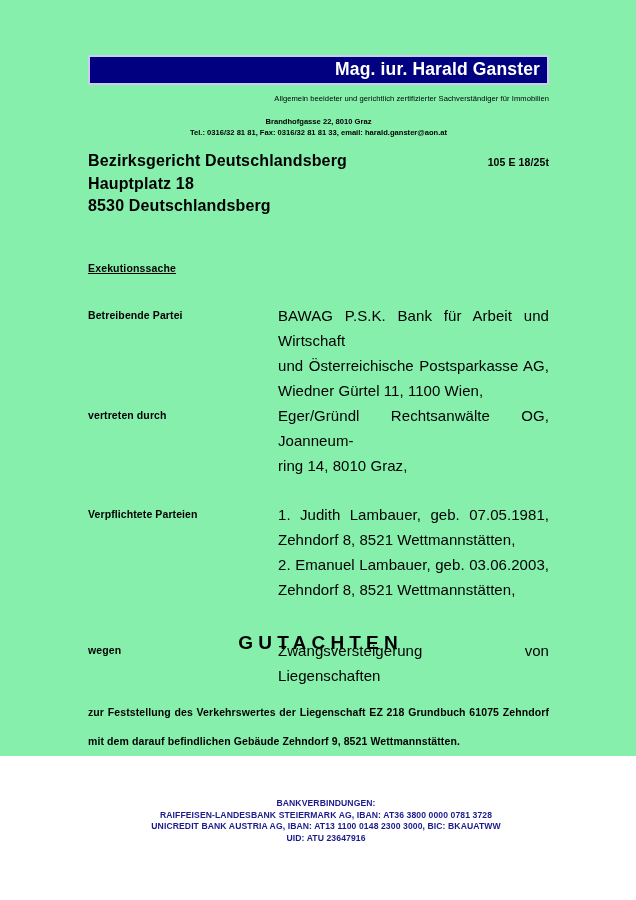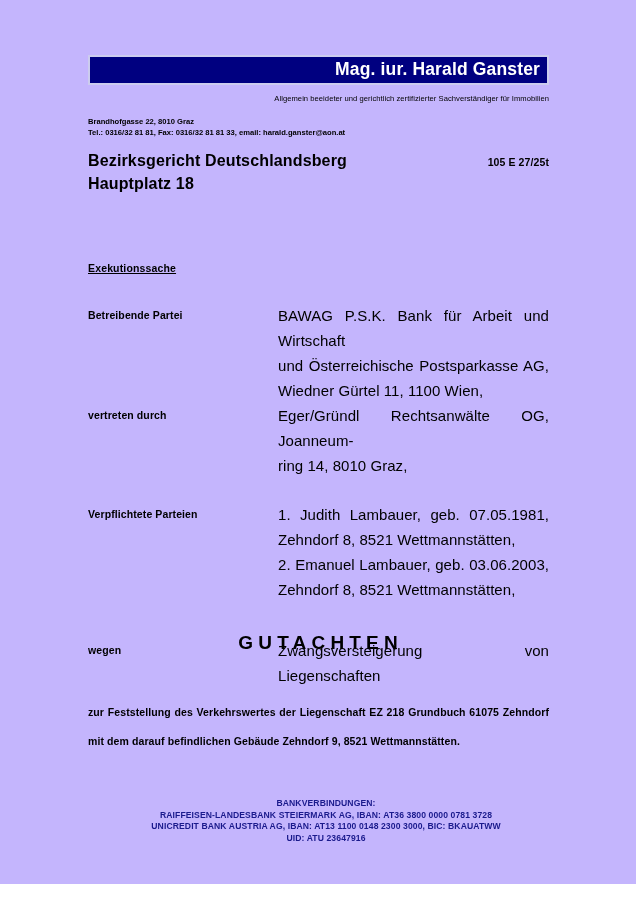--- a/index.html
+++ b/index.html
@@ -14,22 +14,22 @@
     font-family: "Liberation Sans", sans-serif;
     color: #000000;
     position: relative;
     overflow: hidden;
   }
 
   .page {
     position: absolute;
     left: 0; top: 0;
     width: 636px;
-    height: 884px;
-    background: #c4b5fd;
+    height: 756px;
+    background: #86efac;
     text-decoration: underline;
   }
 
   
   .letterhead {
     position: absolute;
     left: 88px;
     top: 55px;
     width: 461px;
   }
@@ -54,21 +54,21 @@
   .subtitle {
     text-align: right;
     font-size: 7.6px;
     font-weight: normal;
     color: #000000;
     margin-top: 9px;
     letter-spacing: 0.05px;
     white-space: nowrap;
   }
   .contact {
-    text-align: left;
+    text-align: center;
     font-size: 7.6px;
     font-weight: bold;
     color: #000000;
     margin-top: 13px;
     line-height: 1.45;
     white-space: nowrap;
   }
 
   
   .court-block {
@@ -198,23 +198,24 @@
     <div class="subtitle">Allgemein beeideter und gerichtlich zertifizierter Sachverständiger für Immobilien</div>
     <div class="contact">
       <div>Brandhofgasse 22, 8010 Graz</div>
       <div>Tel.: 0316/32 81 81, Fax: 0316/32 81 81 33, email: harald.ganster@aon.at</div>
     </div>
   </div>
 
   <div class="court-block">
     <div class="court-row">
       <span class="court-line">Bezirksgericht Deutschlandsberg</span>
-      <span class="case-number">105 E 27/25t</span>
+      <span class="case-number">105 E 18/25t</span>
     </div>
     <div class="court-line">Hauptplatz 18</div>
+    <div class="court-line">8530 Deutschlandsberg</div>
   </div>
 
   <div class="matter-heading">Exekutionssache</div>
 
   <div class="parties">
 
     <div class="party-row">
       <div class="party-label">Betreibende Partei</div>
       <div class="party-value">
         <p class="justify-all">BAWAG P.S.K. Bank für Arbeit und Wirtschaft</p>

